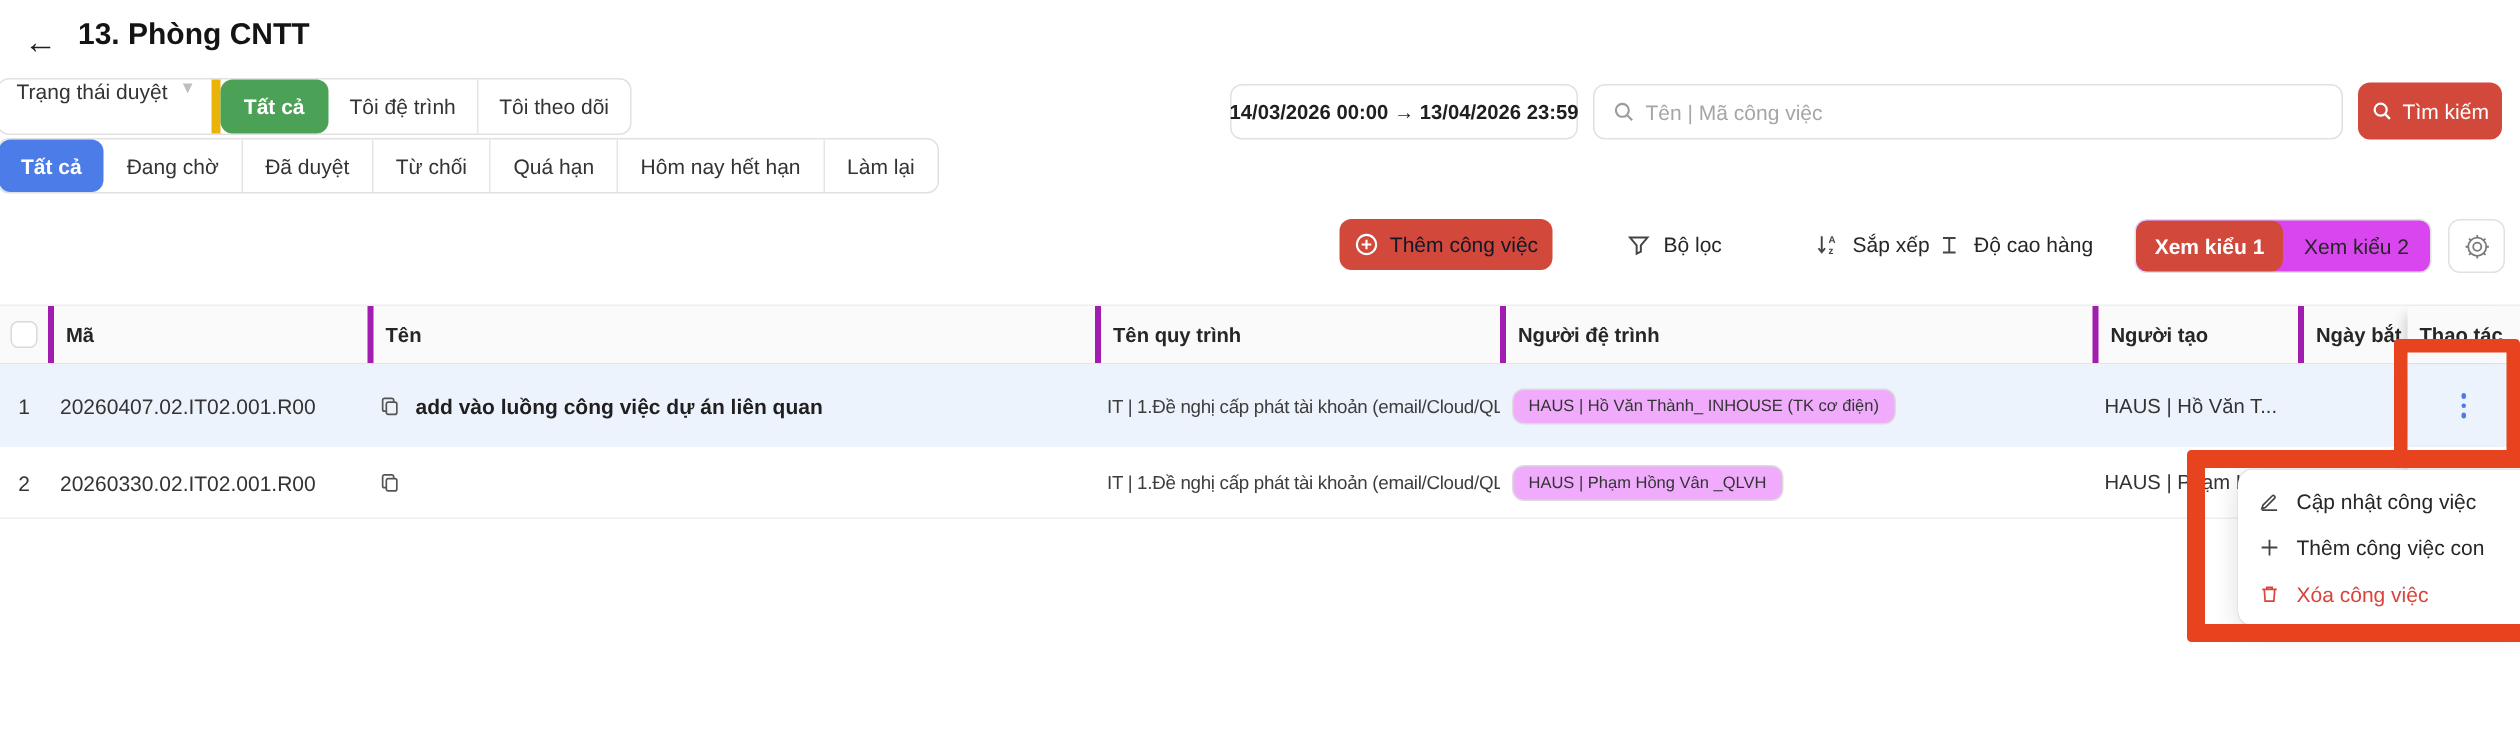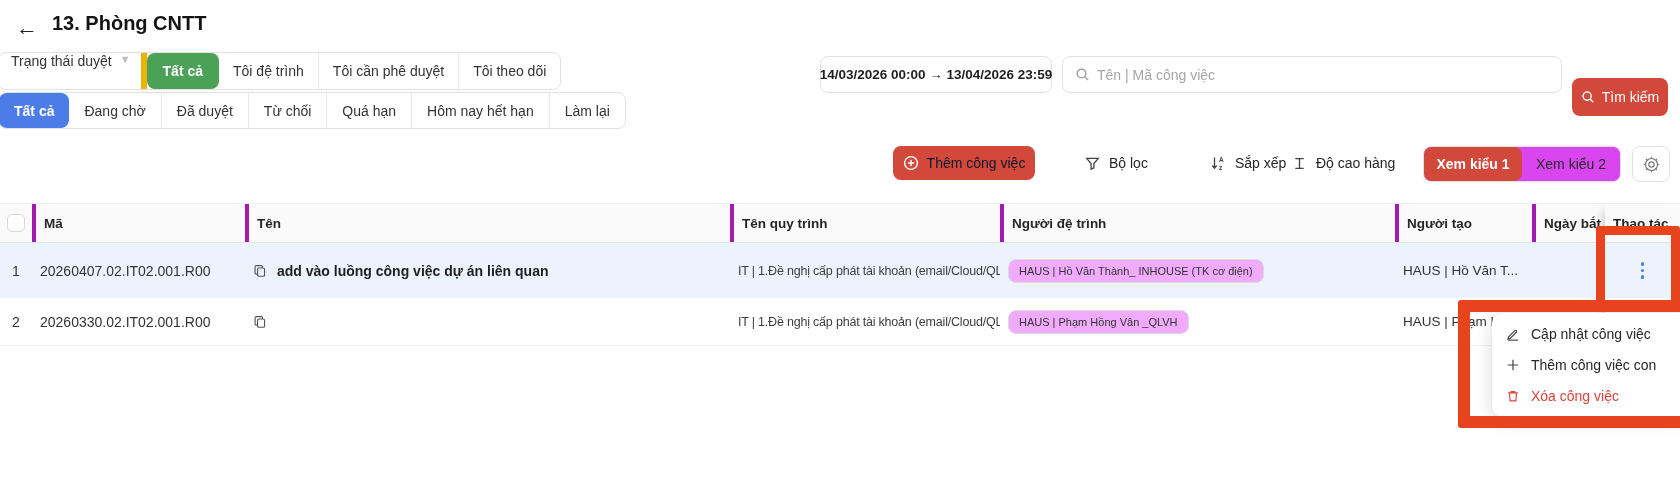--- a/index.html
+++ b/index.html
@@ -26,21 +26,21 @@
   .date-box { left:820px; top:56px; width:232px; height:37px; border:1px solid #e1e1e1; border-radius:8px;
     display:flex; align-items:center; justify-content:center; font-size:13.5px; font-weight:600; color:#1f1f1f;
     cursor:pointer; background:#fff; white-space:nowrap; }
   .search-box { left:1062px; top:56px; width:500px; height:37px; border:1px solid #e1e1e1; border-radius:8px;
     display:flex; align-items:center; gap:7px; padding:0 12px; background:#fff; }
   .search-box input { border:none; outline:none; flex:1; font-size:14px; color:#14532d; background:transparent;
     font-family:inherit; }
   .search-box input::placeholder { color:#a6a6a6; }
   .search-btn { left:1572px; top:55px; width:96px; height:38px; background:#d2493b; color:#fff; border:none;
     border-radius:8px; font-size:14px; display:flex; align-items:center; justify-content:center; gap:7px;
-    cursor:pointer; font-family:inherit;margin-top:23px; }
+    cursor:pointer; font-family:inherit; }
 
   
   .filter-group2 { left:-2px; top:92px; height:37px; display:flex; align-items:stretch;
     border:1px solid #e1e1e1; border-radius:8px; background:#fff; }
   .tab2 { display:flex; align-items:center; padding:0 15px; font-size:14px; color:#333;
     border-right:1px solid #e6e6e6; cursor:pointer; white-space:nowrap; }
   .tab2:last-child { border-right:none; }
   .tab2.sel-blue { background:#4c7ce8; color:#fff; border-radius:8px; border-right:none; font-weight:600; }
 
   
@@ -102,21 +102,20 @@
 <div class="abs back-btn">←</div>
 <div class="abs page-title">13. Phòng CNTT</div>
 
 <div class="abs filter-group1">
   <div class="status-dd">
     <span>Trạng thái duyệt</span>
     <span class="chev">▼</span>
   </div>
   <div class="tab1 sel-green">Tất cả</div>
   <div class="tab1">Tôi đệ trình</div>
-  <div class="tab1">Tôi cần phê duyệt</div>
   <div class="tab1">Tôi theo dõi</div>
 </div>
 
 <div class="abs date-box">14/03/2026 00:00 → 13/04/2026 23:59</div>
 <div class="abs search-box">
   <span style="display:flex">
     <svg width="15" height="15" viewBox="0 0 16 16" fill="none" stroke="#9b9b9b" stroke-width="1.5">
       <circle cx="7" cy="7" r="4.6"></circle>
         <path d="M10.6 10.6 L14 14"></path>
     </svg>

